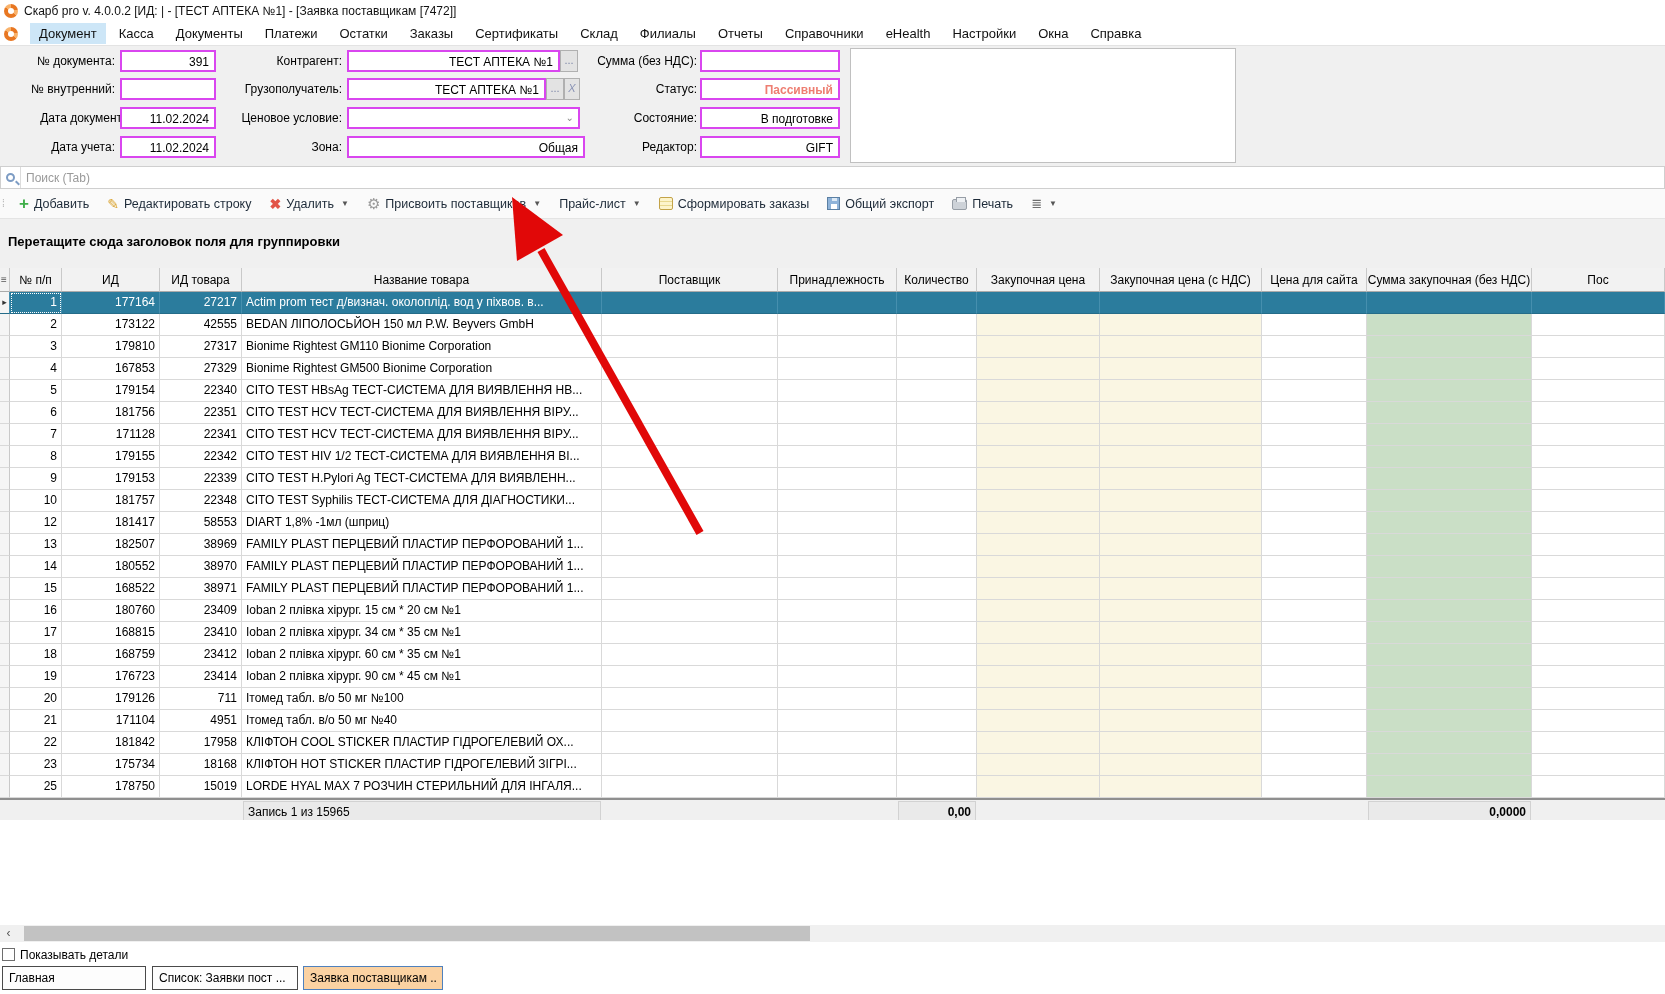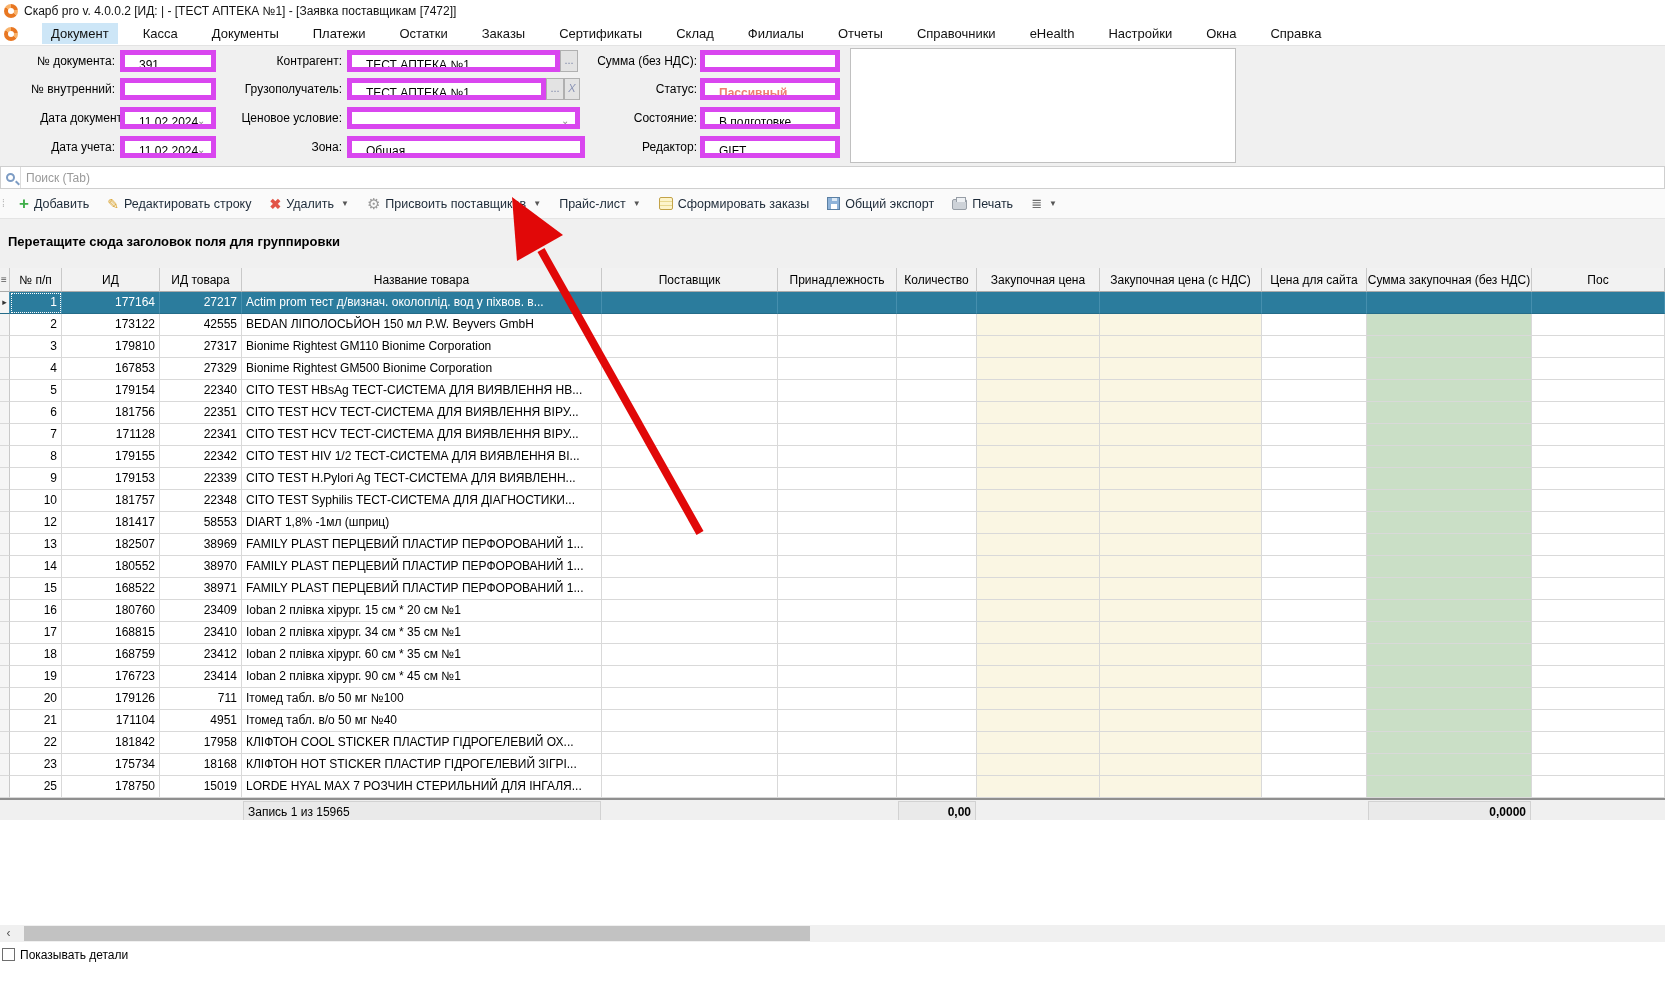--- a/index.html
+++ b/index.html
@@ -9,29 +9,29 @@
     font-family:"Liberation Sans", sans-serif; font-size:12px; color:#000; background:#fff;
   }
   
   .titlebar { position:absolute; left:0; top:0; width:100%; height:22px; background:#fff;
     display:flex; align-items:center; gap:6px; padding-left:4px; }
   .applogo { width:14px; height:14px; border-radius:50%; flex:0 0 14px;
     background:conic-gradient(#e87722 0 80deg,#f9b26b 80deg 130deg,#e87722 130deg 300deg,#f9b26b 300deg 360deg); position:relative; }
   .applogo::before { content:""; position:absolute; left:4px; top:4px; width:6px; height:6px; border-radius:50%; background:#fff; }
   .titletext { font-size:12px; color:#111; }
   .menubar { position:absolute; left:0; top:22px; width:100%; height:24px; background:#fff;
-    border-bottom:1px solid #e3e3e3; display:flex; align-items:center; gap:16px; padding-left:4px; }
+    border-bottom:1px solid #e3e3e3; display:flex; align-items:center; gap:4px; padding-left:4px; }
   .menubar .applogo { margin-right:8px; }
   .mitem { padding:3px 9px; font-size:13px; color:#111; cursor:default; }
   .mitem.active { background:#cde6f7; }
   
   .formarea { position:absolute; left:0; top:46px; width:100%; height:120px; background:#f0f0f0; }
   .lbl { position:absolute; text-align:right; line-height:22px; font-size:12px; color:#000; }
-  .fld { position:absolute; height:22px; background:#fff; border:5px solid #d946ef; padding:3px 14px;
-    font-size:12px; line-height:15px; overflow:hidden; white-space:nowrap; }
+  .fld { position:absolute; height:22px; background:#fff; border:2px solid #d946ef; padding:3px 5px;
+    font-size:12px; line-height:15px; overflow:hidden; white-space:nowrap;text-align:right; }
   .chev { position:absolute; right:4px; top:4px; width:10px; height:10px; color:#8a8a8a; font-size:10px; line-height:10px; }
   .dots-btn { position:absolute; height:22px; width:18px; background:#e3e3e3; border:1px solid #b0b0b0;
     color:#7c86a8; text-align:center; line-height:18px; font-size:11px; }
   .x-btn { position:absolute; height:22px; width:16px; background:#e3e3e3; border:1px solid #b0b0b0;
     color:#8a93b5; text-align:center; line-height:19px; font-size:11px; font-style:italic; }
   .memo { position:absolute; left:850px; top:2px; width:386px; height:115px; background:#fff; border:1px solid #c0c0c0; }
   .status-red { color:#ee7e72; font-weight:bold; }
   
   .searchbar { position:absolute; left:0; top:166px; width:100%; height:23px; background:#fff;
     border:1px solid #cfcfcf; display:flex; align-items:center; }
@@ -609,19 +609,24 @@
   <div class="hscroll">
     <div class="hs-btn">‹</div>
     <div class="hs-thumb"></div>
   </div>
 
   <div class="details-row">
     <span class="cbx"></span>
     <span>Показывать детали</span>
   </div>
 
+  <div class="tabs">
+    <div class="tab" style="left:2px;width:144px">Главная</div>
+    <div class="tab" style="left:152px;width:146px">Список: Заявки пост ...</div>
+    <div class="tab active" style="left:303px;width:140px">Заявка поставщикам ..</div>
+  </div>
 
   <svg class="arrow-svg" viewBox="0 0 1665 994">
     <line x1="700" y1="533" x2="541" y2="250" stroke="#e10808" stroke-width="8"></line>
     <polygon points="512,197 563,235 517,261" fill="#e10808"></polygon>
   </svg>
 
 </div>
 
 </body></html>

